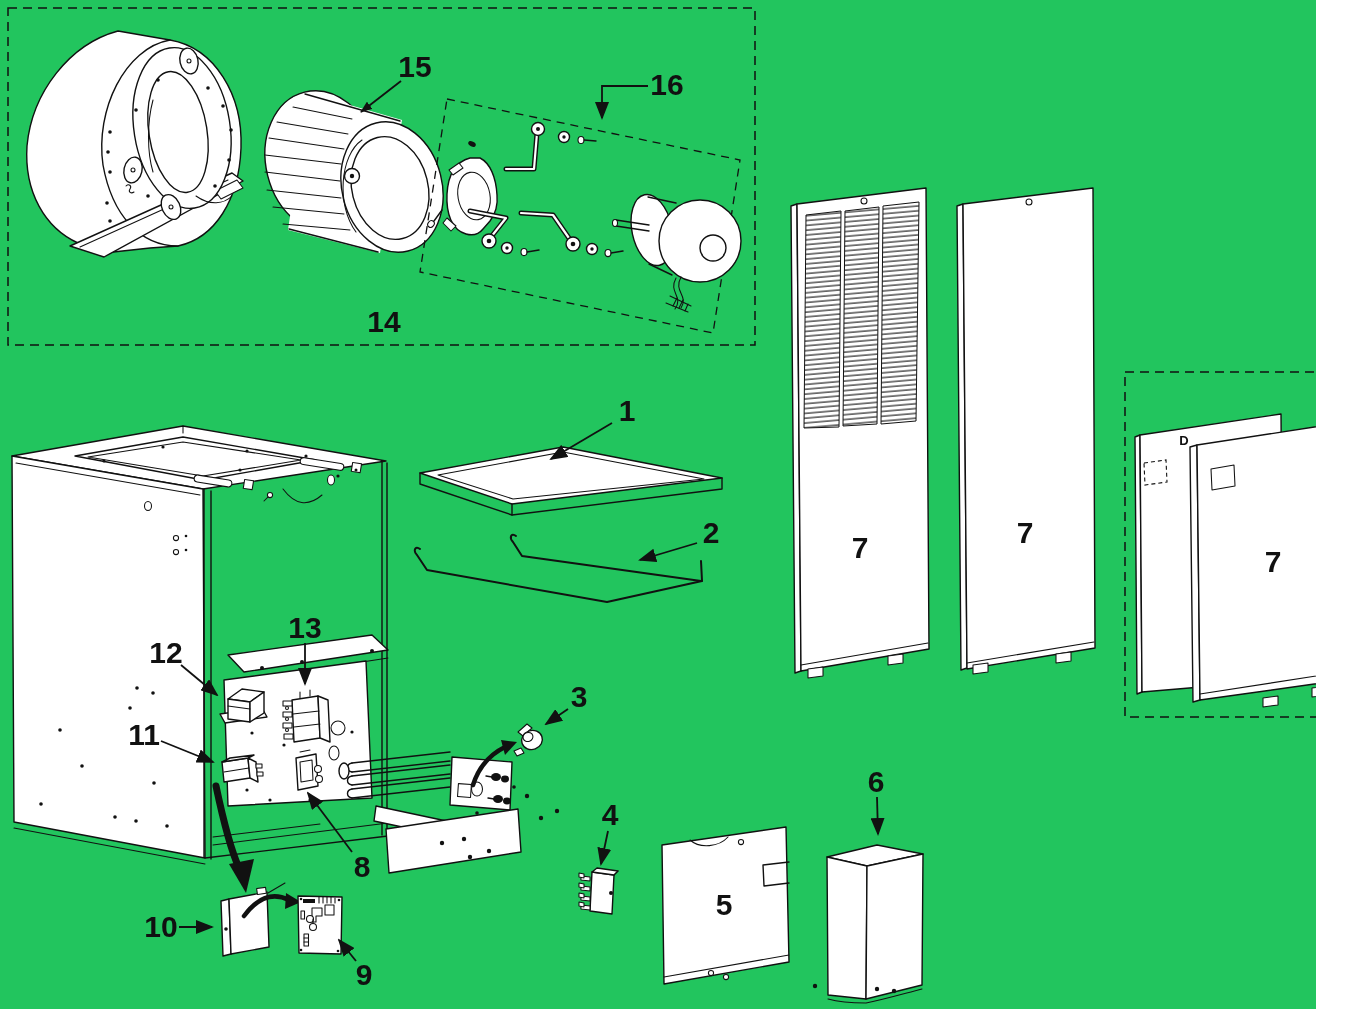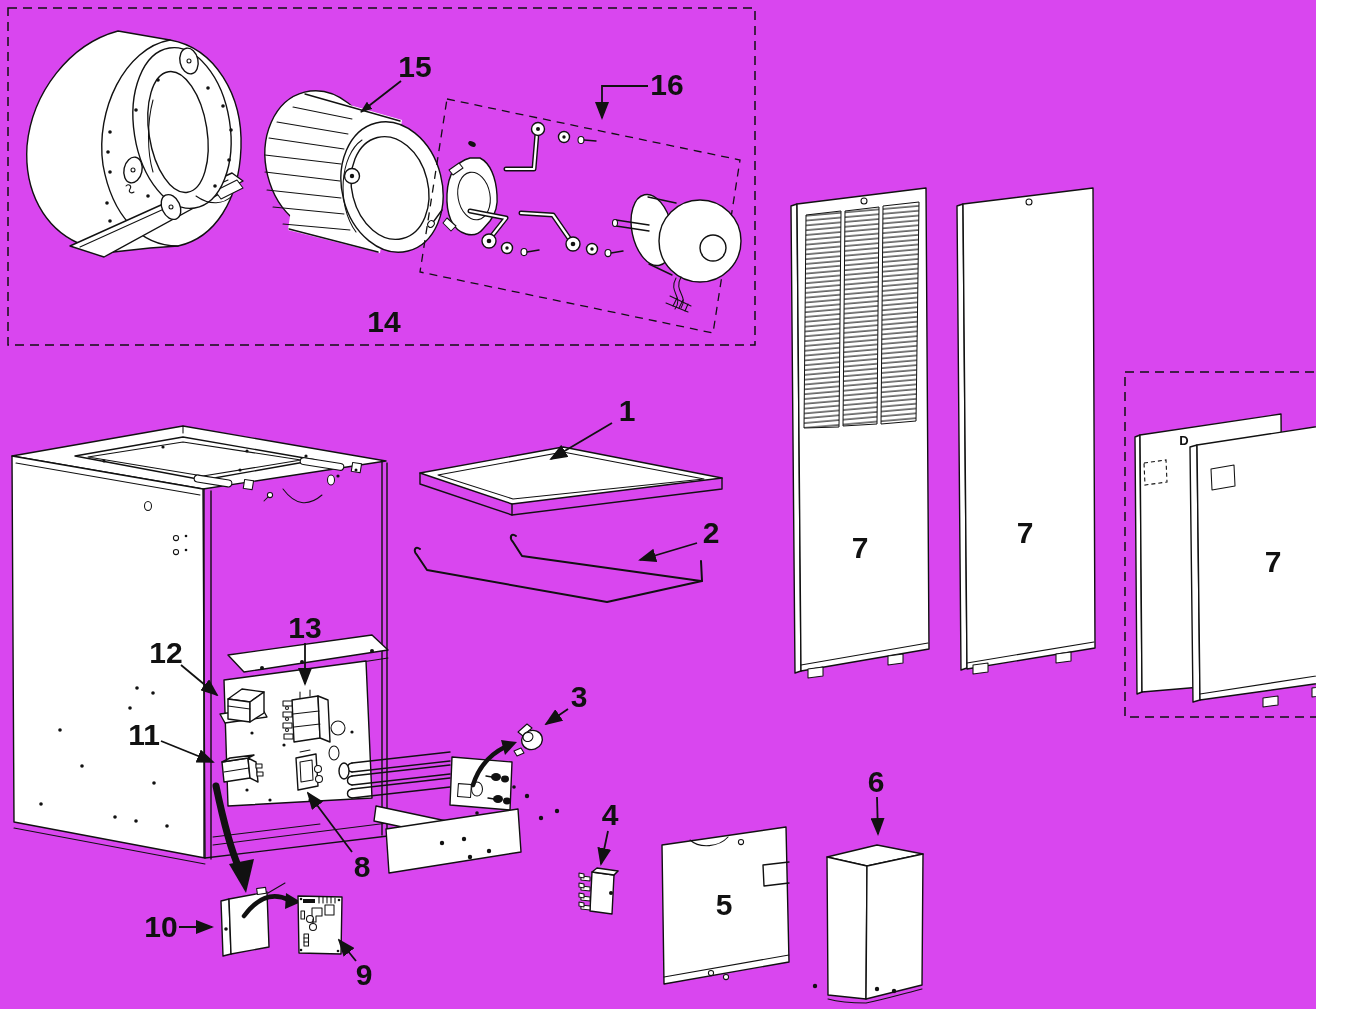--- a/index.html
+++ b/index.html
@@ -1,16 +1,16 @@
 <!DOCTYPE html>
 <html><head>
 <meta charset="utf-8">
 <style>
   html,body{margin:0;padding:0;background:#ffffff;}
-  .stage{position:relative;width:1316px;height:1009px;background:#d946ef;overflow:hidden;
+  .stage{position:relative;width:1316px;height:1009px;background:#22c55e;overflow:hidden;
          font-family:"Liberation Sans",sans-serif;}
   svg{position:absolute;left:0;top:0;}
   .ln{fill:none;stroke:#111;stroke-width:1.4;stroke-linejoin:round;stroke-linecap:round;}
   .tn{fill:none;stroke:#111;stroke-width:1.05;stroke-linejoin:round;stroke-linecap:round;}
   .fw{fill:#fff;stroke:#111;stroke-width:1.4;stroke-linejoin:round;}
   .fwt{fill:#fff;stroke:#111;stroke-width:1.05;stroke-linejoin:round;}
   .fb{fill:#111;stroke:none;}
   .dash{fill:none;stroke:#111;stroke-width:1.5;stroke-dasharray:9 6;}
   .dash2{fill:none;stroke:#111;stroke-width:1.3;stroke-dasharray:8 6;}
   .dash3{fill:none;stroke:#111;stroke-width:1.1;stroke-dasharray:4 3;}

